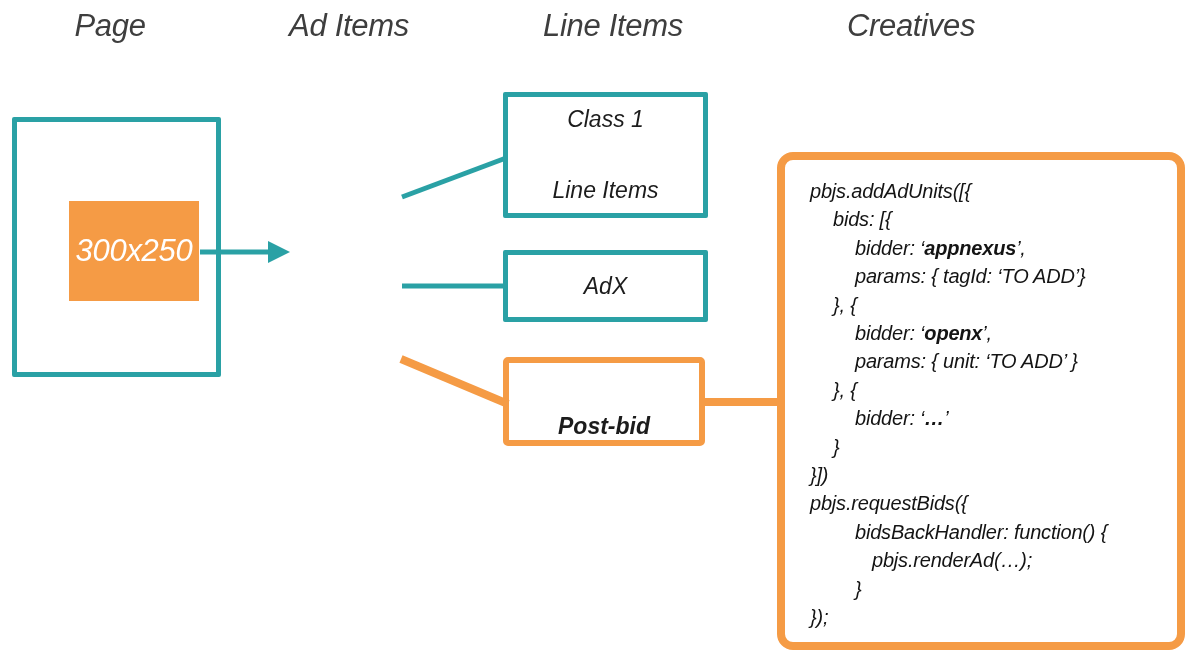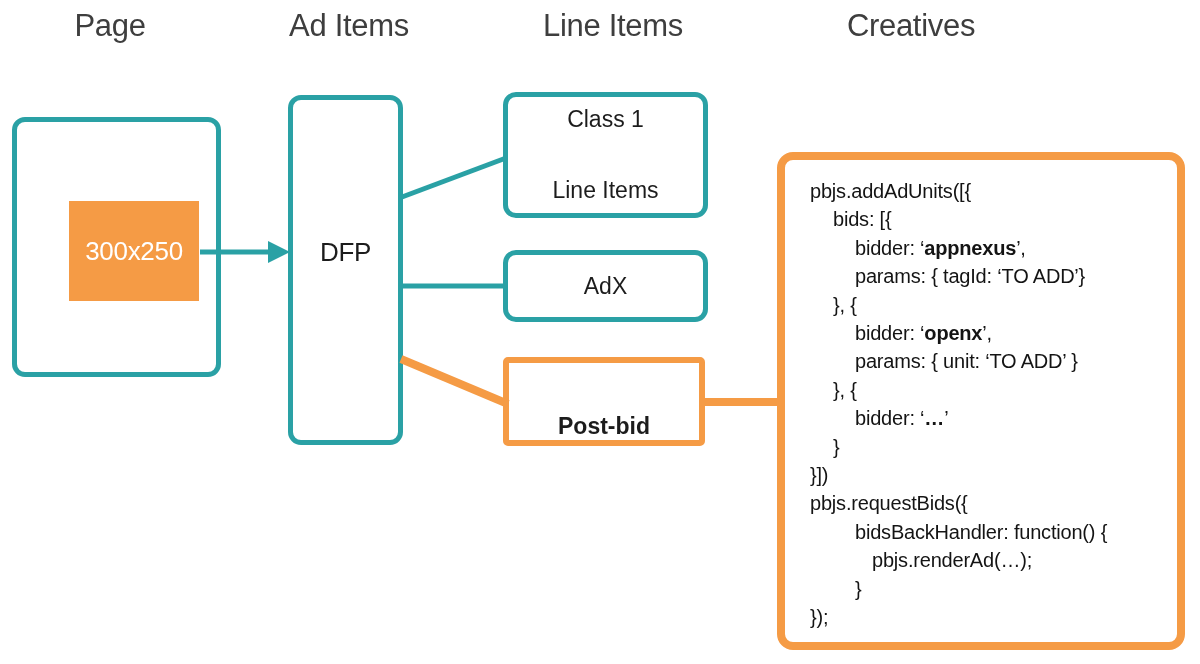--- a/index.html
+++ b/index.html
@@ -16,21 +16,21 @@
     width: 1200px;
     height: 664px;
     background: #FFFFFF;
     position: relative;
     font-family: "Liberation Sans", "DejaVu Sans", sans-serif;
     overflow: hidden;
   }
   .canvas {
     position: absolute;
     left: 0; top: 0;
-    width: 1045px; height: 664px;
+    width: 1045px; height: 664px; font-style: italic;
   }
   .col-header {
     position: absolute;
     top: 7px;
     transform: translateX(-50%);
     font-size: 31px;
     line-height: 38px;
     color: var(--header-text);
     letter-spacing: -0.3px;
     white-space: nowrap;
@@ -38,30 +38,30 @@
   .hdr-page      { left: 110px; }
   .hdr-ad-server { left: 349px; }
   .hdr-line-items{ left: 613px; }
   .hdr-creatives { left: 911px; }
 
   .box {
     position: absolute;
     background: #FFFFFF;
     color: var(--label-text);
   }
-  .teal-box   { border: 5px solid var(--teal);   border-radius: 13px; gap: 40px; }
+  .teal-box   { border: 5px solid var(--teal);   border-radius: 2px; gap: 40px; }
   .orange-box { border: 6px solid var(--orange); border-radius: 5px; }
 
   .page-box   { left: 12px;  top: 117px; width: 209px; height: 260px; }
   .ad-slot {
     position: absolute;
     left: 69px; top: 201px; width: 130px; height: 100px;
     background: var(--orange);
     color: var(--white);
-    font-size: 26px;
+    font-size: 31px;
     display: flex; align-items: center; justify-content: center;
     letter-spacing: -0.3px;
   }
   .dfp-box    { left: 288px; top: 95px;  width: 115px; height: 350px; }
   .dfp-label {
     position: absolute;
     left: 0; top: 137px; width: 100%;
     text-align: center;
     font-size: 26px;
     letter-spacing: -0.3px;
@@ -105,23 +105,20 @@
 <div class="canvas">
 
   <div class="col-header hdr-page">Page</div>
   <div class="col-header hdr-ad-server">Ad Items</div>
   <div class="col-header hdr-line-items">Line Items</div>
   <div class="col-header hdr-creatives">Creatives</div>
 
   <div class="box teal-box page-box"></div>
   <div class="ad-slot">300x250</div>
 
-  <div class="box teal-box dfp-box">
-    <div class="dfp-label">DFP</div>
-  </div>
 
   <div class="box teal-box class1-box">
     <div>Class 1</div>
     <div>Line Items</div>
   </div>
   <div class="box teal-box adx-box">
     <div>AdX</div>
   </div>
   <div class="box orange-box postbid-box">
     <div>Post-bid</div>

